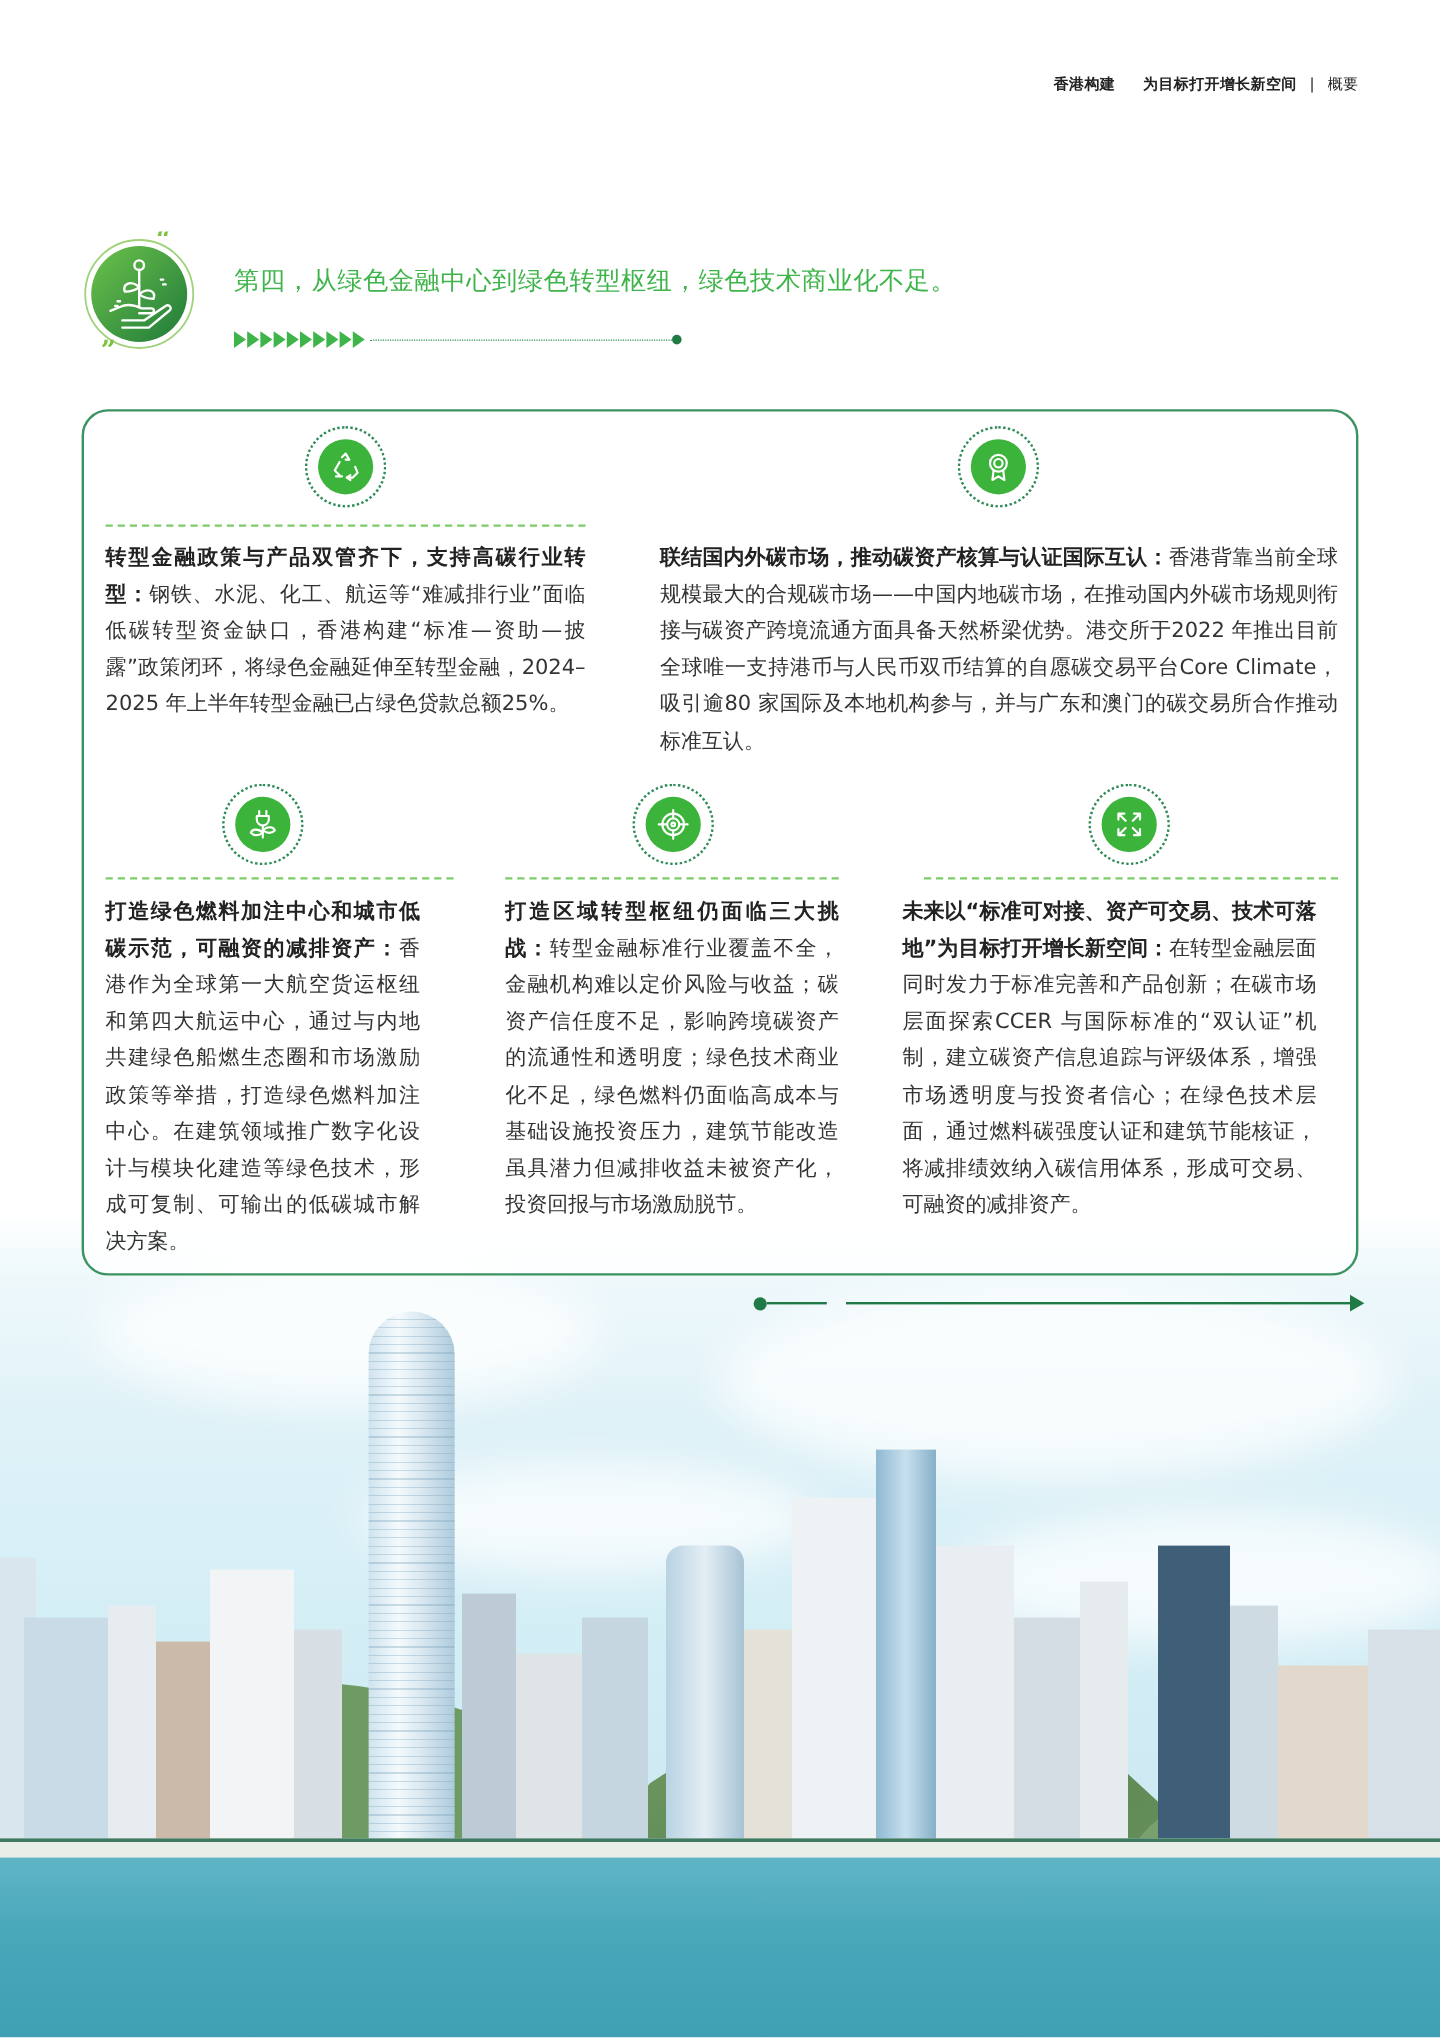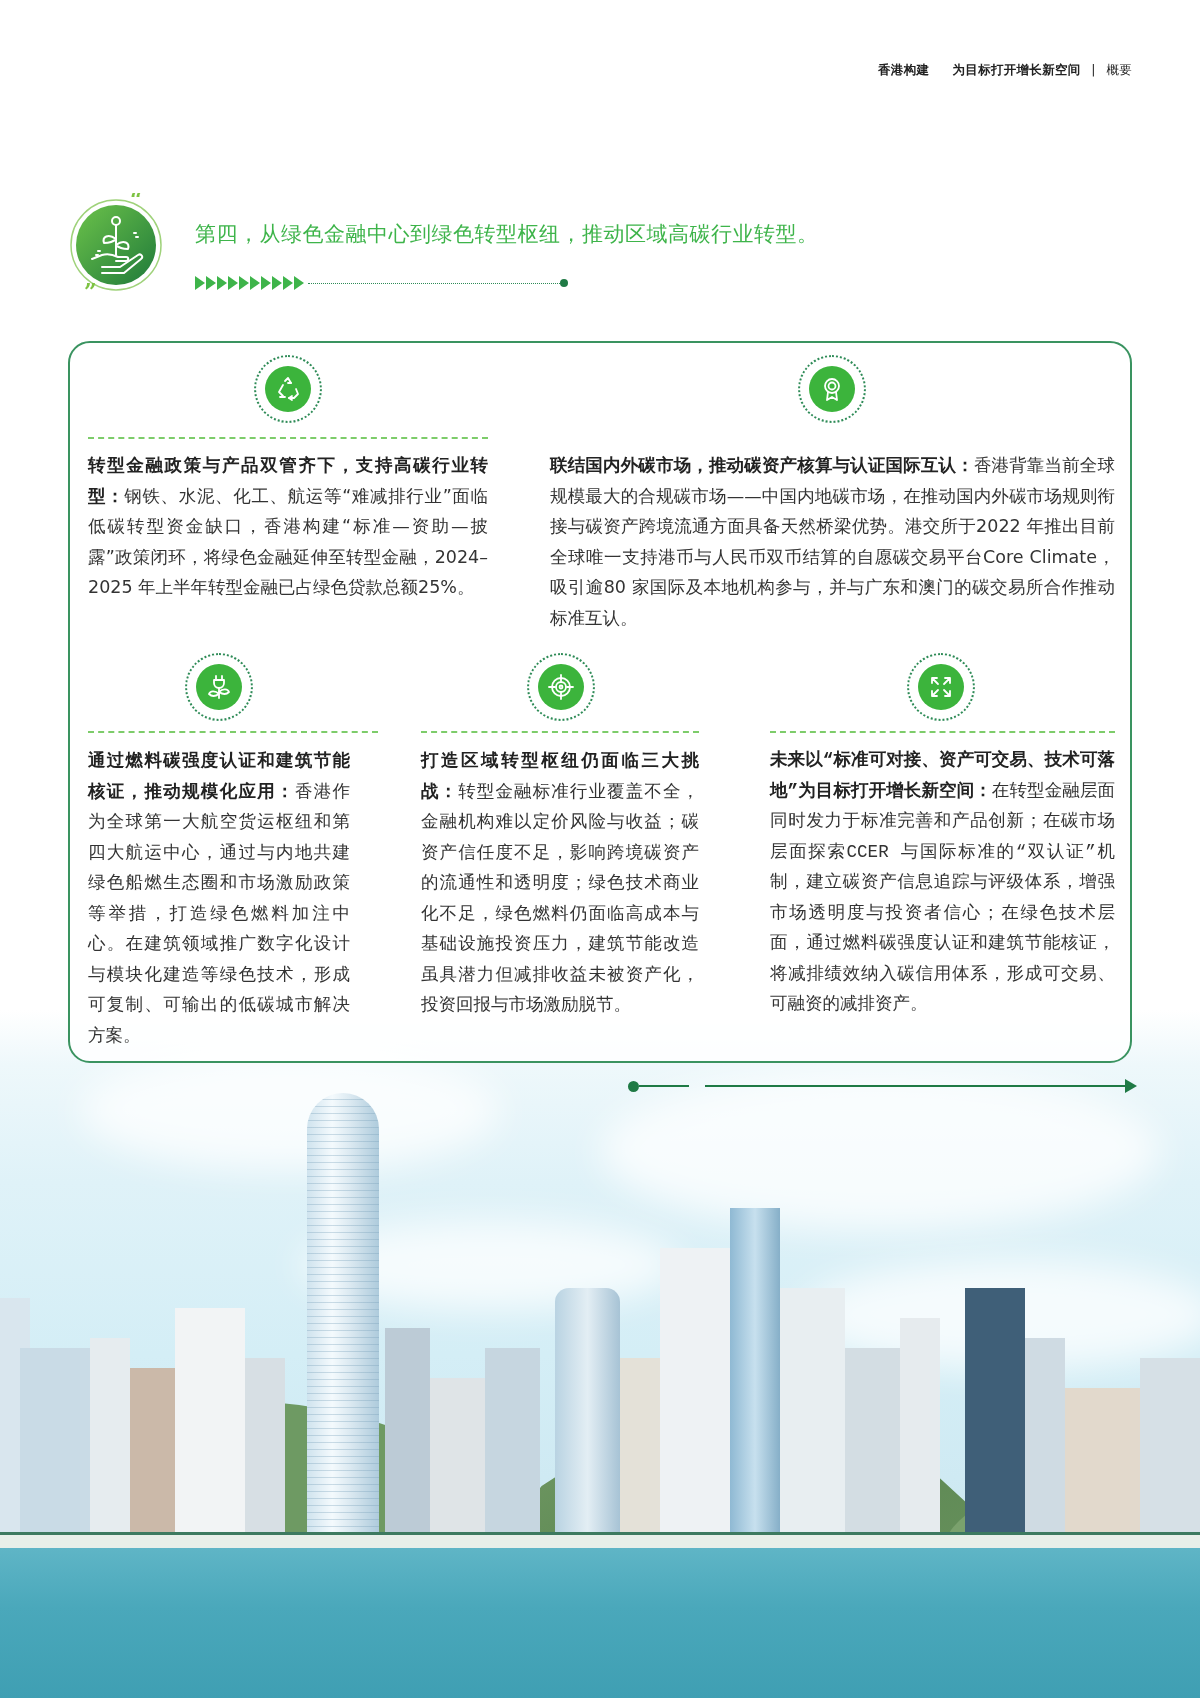--- a/index.html
+++ b/index.html
@@ -123,21 +123,21 @@
       <circle cx="48" cy="28" r="4"></circle>
       <path d="M48 32 V62"></path>
       <path d="M48 46 C40 40 34 44 36 50 C42 50 46 48 48 46"></path>
       <path d="M48 52 C56 46 62 50 60 56 C54 56 50 54 48 52"></path>
       <path d="M24 66 L34 62 C40 60 46 62 50 64 L58 64 C61 64 61 68 58 68 L48 68"></path>
       <path d="M34 74 L52 74 L70 62 C73 60 76 64 73 66 L56 80 L34 80"></path>
       <path d="M30 58 h2 M28 62 h2 M66 40 h2 M68 44 h2"></path>
     </g>
   </svg>
 </div>
-<div class="sec-title">第四，从绿色金融中心到绿色转型枢纽，推动区域高碳行业转型。</div>
+<div class="sec-title">第四，从绿色金融中心到绿色转型枢纽，绿色技术商业化不足。</div>
 <div class="sec-arrows">
   <div class="tri"></div>
     <div class="tri"></div>
     <div class="tri"></div>
     <div class="tri"></div>
     <div class="tri"></div>
   <div class="tri"></div>
     <div class="tri"></div>
     <div class="tri"></div>
     <div class="tri"></div>
@@ -184,21 +184,21 @@
       <path d="M11 3 v4 M17 3 v4"></path>
         <path d="M9 7 h10 v3 a5 5 0 0 1 -10 0 z"></path>
       <path d="M14 15 v10"></path>
       <path d="M14 21 C10 17 5 18 4 21 C7 24 11 23 14 21"></path>
       <path d="M14 19 C18 15 23 16 24 19 C21 22 17 21 14 19"></path>
     </svg>
   </div>
 </div>
 <div class="dash" style="left:88px;top:731px;width:290px;"></div>
 <div class="block" style="left:88px;top:745px;width:262px;">
-  <b>通过燃料碳强度认证和建筑节能核证，推动规模化应用：</b><span>香港作为全球第一大航空货运枢纽和第四大航运中心，通过与内地共建绿色船燃生态圈和市场激励政策等举措，打造绿色燃料加注中心。在建筑领域推广数字化设计与模块化建造等绿色技术，形成可复制、可输出的低碳城市解决方案。</span>
+  <b>打造绿色燃料加注中心和城市低碳示范，可融资的减排资产：</b><span>香港作为全球第一大航空货运枢纽和第四大航运中心，通过与内地共建绿色船燃生态圈和市场激励政策等举措，打造绿色燃料加注中心。在建筑领域推广数字化设计与模块化建造等绿色技术，形成可复制、可输出的低碳城市解决方案。</span>
 </div>
 
 <div class="icon-wrap" style="left:527px;top:653px;">
   <div class="disc">
     <svg viewBox="0 0 28 28" fill="none" stroke="#fff" stroke-width="1.8" stroke-linecap="round">
       <circle cx="14" cy="14" r="9"></circle>
         <circle cx="14" cy="14" r="5"></circle>
         <circle cx="14" cy="14" r="1.5"></circle>
       <path d="M14 2 v6 M14 20 v6 M2 14 h6 M20 14 h6"></path>
     </svg>
@@ -213,21 +213,21 @@
   <div class="disc">
     <svg viewBox="0 0 28 28" fill="none" stroke="#fff" stroke-width="1.8" stroke-linecap="round" stroke-linejoin="round">
       <path d="M5 10 V5 H10 M5 5 L11 11"></path>
       <path d="M23 10 V5 H18 M23 5 L17 11"></path>
       <path d="M5 18 V23 H10 M5 23 L11 17"></path>
       <path d="M23 18 V23 H18 M23 23 L17 17"></path>
     </svg>
   </div>
 </div>
 <div class="dash" style="left:770px;top:731px;width:345px;"></div>
-<div class="block" style="left:770px;top:745px;width:345px;font-family:Liberation Mono, monospace;">
+<div class="block" style="left:752px;top:745px;width:345px;">
   <b>未来以“标准可对接、资产可交易、技术可落地”为目标打开增长新空间：</b><span>在转型金融层面同时发力于标准完善和产品创新；在碳市场层面探索CCER 与国际标准的“双认证”机制，建立碳资产信息追踪与评级体系，增强市场透明度与投资者信心；在绿色技术层面，通过燃料碳强度认证和建筑节能核证，将减排绩效纳入碳信用体系，形成可交易、可融资的减排资产。</span>
 </div>
 
 <div class="foot-arrow">
   <div class="dot"></div>
     <div class="seg1"></div>
     <div class="gap"></div>
     <div class="seg2"></div>
     <div class="head"></div>
 </div>

